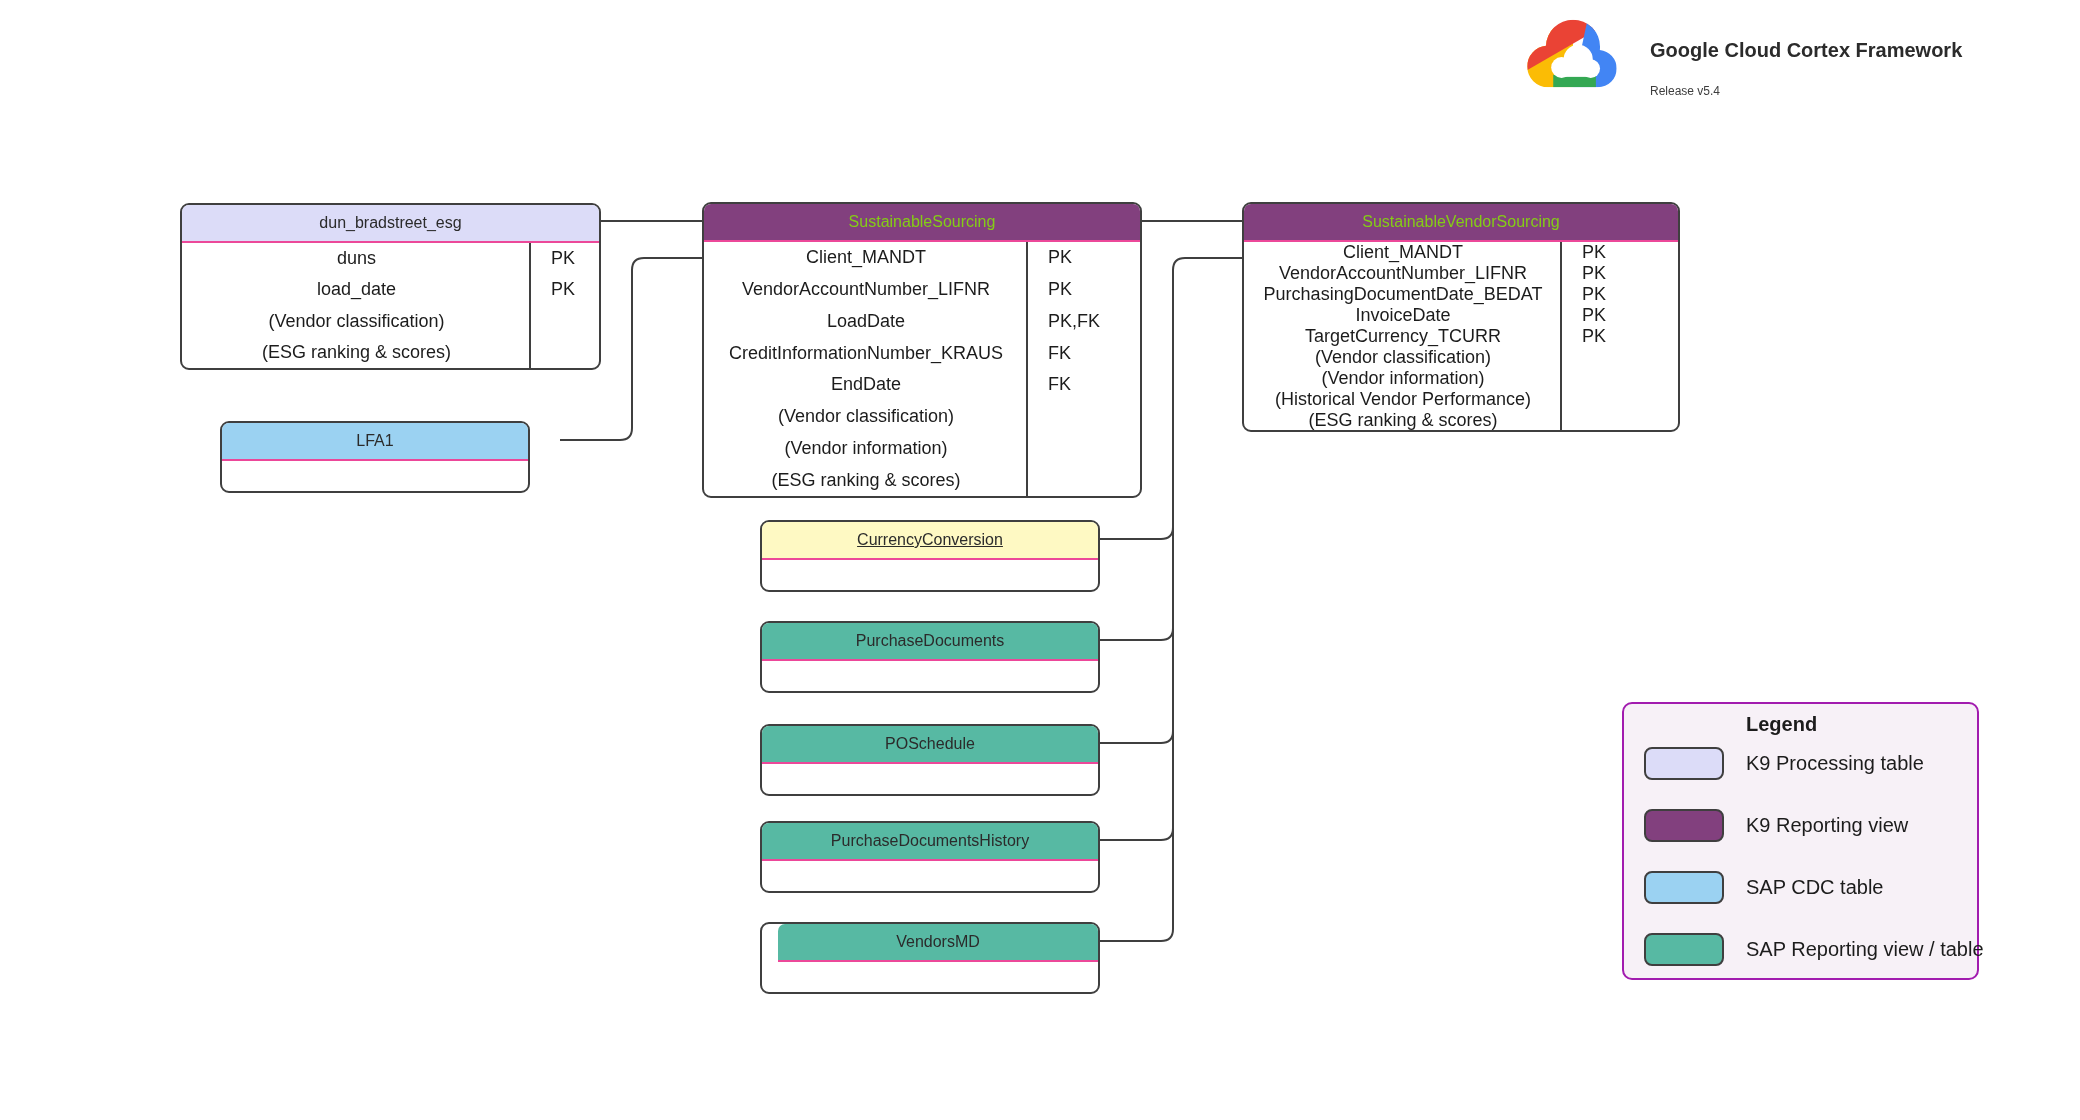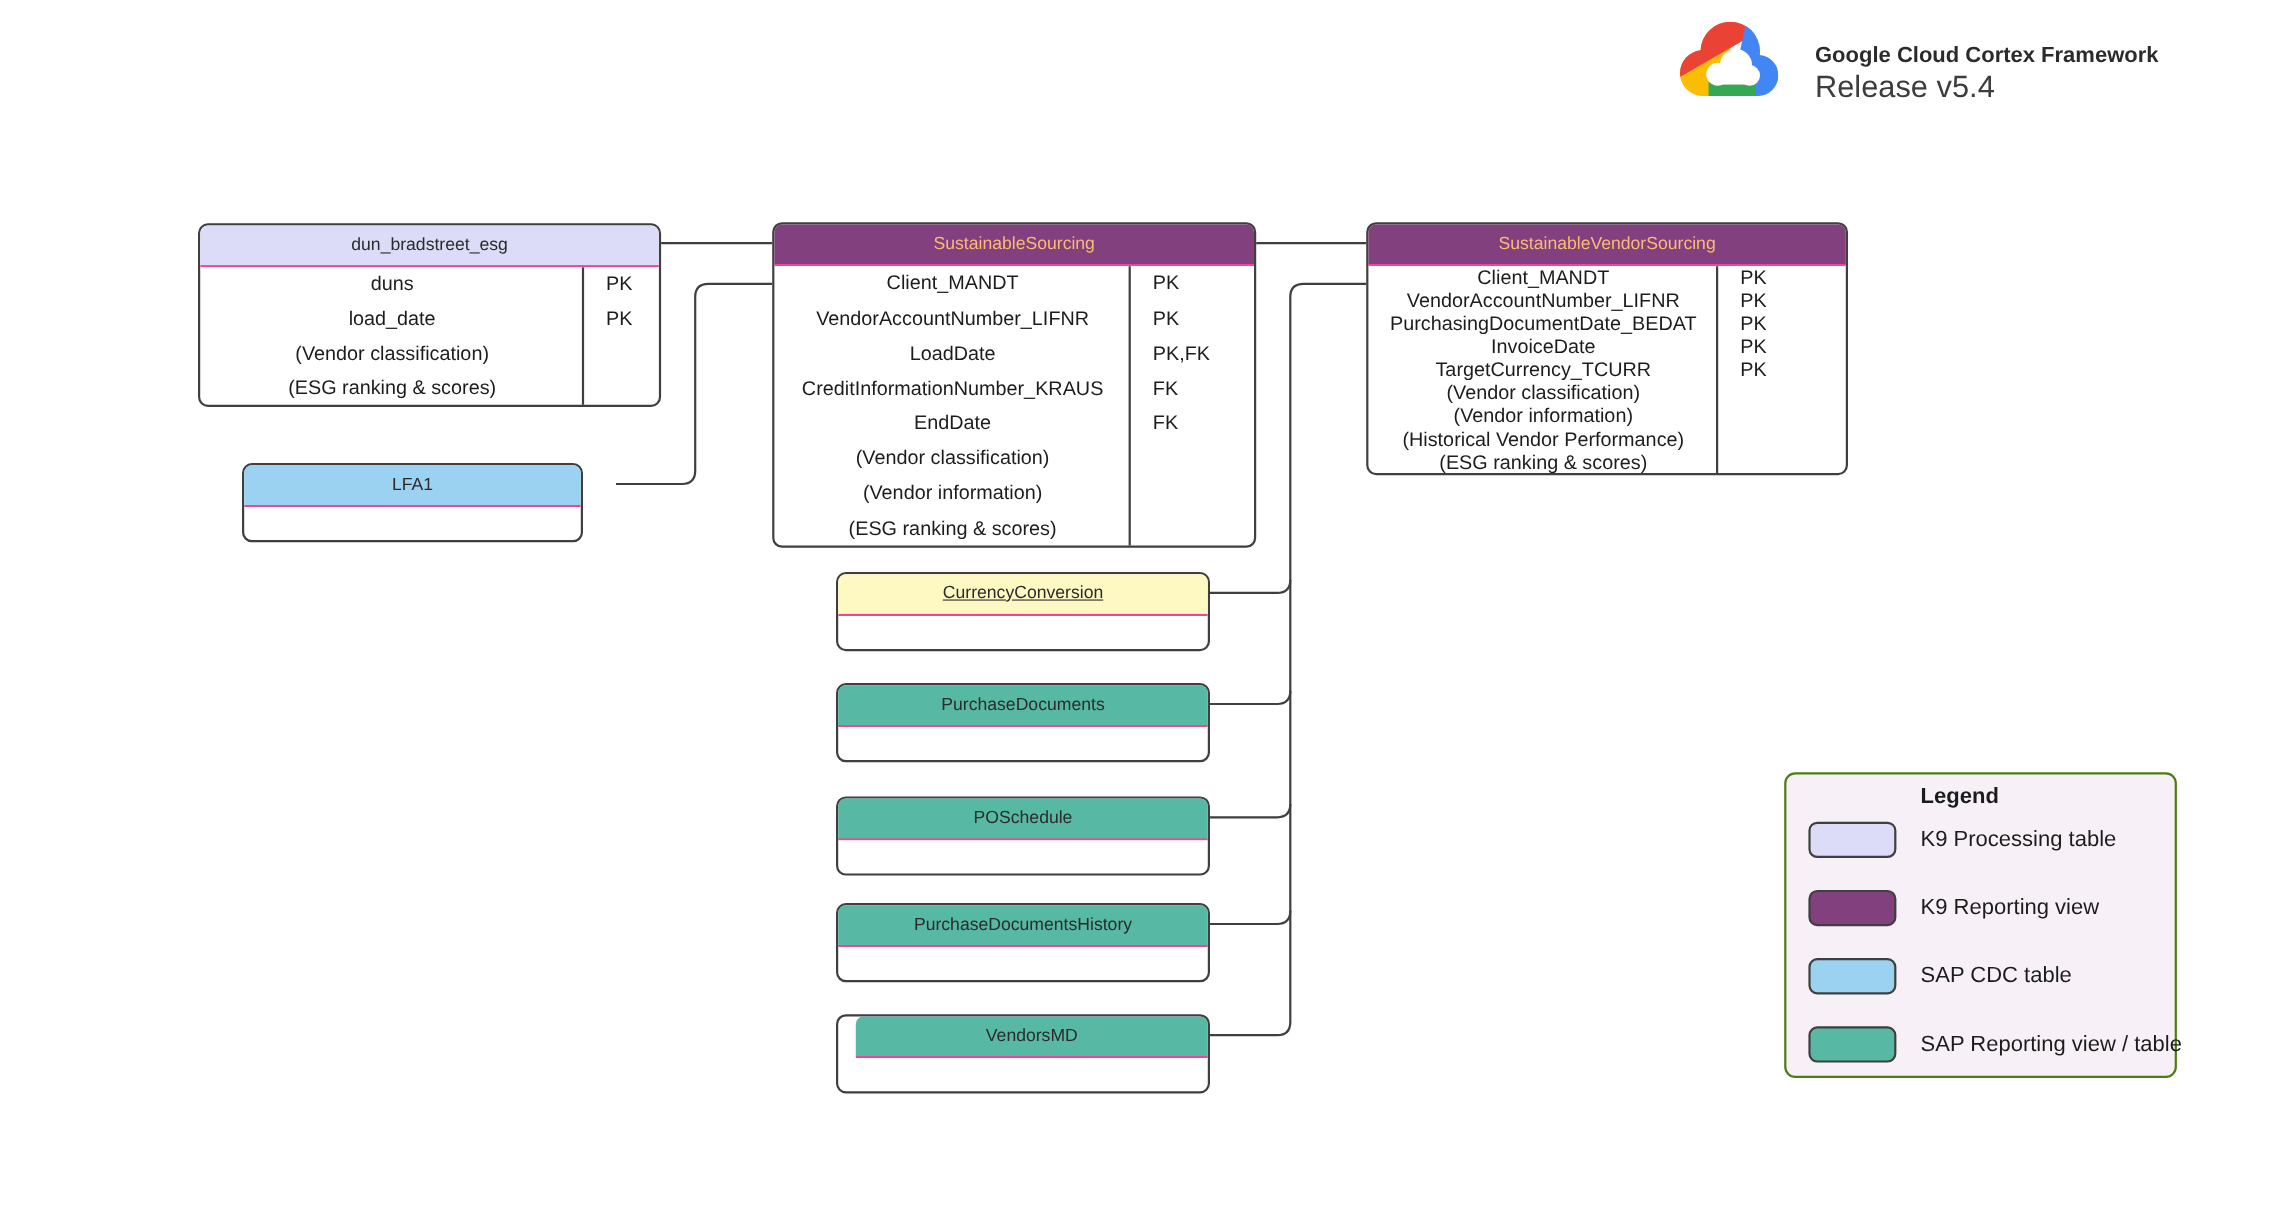--- a/index.html
+++ b/index.html
@@ -10,39 +10,39 @@
   .connectors { position:absolute; left:0; top:0; width:2080px; height:1120px; }
   .connectors path { fill:none; stroke-width:2; }
 
   
   .etable { position:absolute; box-sizing:border-box; background:#ffffff;
             border:2px solid #3f3f3f; border-radius:9px;
             display:flex; flex-direction:column; }
   .etable .thead { flex:0 0 36px; display:flex; align-items:center; justify-content:center;
                    font-size:16px; color:#2b2b2b; border-bottom:2px solid #ec4899;
                    border-radius:7px 7px 0 0; }
-  .etable.type-k9_reporting .thead { color:#fdba74; }
+  .etable.type-k9_reporting .thead { color:#84cc16; }
   .etable .tbody { flex:1 1 auto; position:relative; display:flex; flex-direction:column;
                    border-radius:0 0 7px 7px; }
   .etable .vsep { position:absolute; top:0; bottom:0; right:var(--keyw); width:2px; background:#3f3f3f; }
   .trow { flex:1 1 0; display:flex; align-items:center; font-size:18px; color:#1c1c1c; }
   .trow .fcell { width:calc(100% - var(--keyw)); text-align:center;
                  white-space:nowrap; overflow:hidden; }
   .trow .kcell { width:var(--keyw); box-sizing:border-box; padding-left:20px; text-align:left;
                  white-space:nowrap; }
 
   
   .brand-logo { position:absolute; left:1521px; top:12px; width:104px; height:84px; }
   .brand-text { position:absolute; left:1650px; top:38px; }
   .brand-title { font-size:20px; font-weight:bold; color:#2b2b2b; line-height:24px; }
-  .brand-subtitle { font-size:28px; color:#3d3d3d; line-height:24px; margin-top:5px; }
+  .brand-subtitle { font-size:12px; color:#3d3d3d; line-height:24px; margin-top:17px; }
 
   
   .legend { position:absolute; left:1622px; top:702px; width:357px; height:278px;
-            box-sizing:border-box; border:2px solid #4d7c0f; border-radius:10px; }
+            box-sizing:border-box; border:2px solid #a21caf; border-radius:10px; }
   .legend-title { margin:9px 0 0 122px; font-size:20px; font-weight:bold; color:#1c1c1c; }
   .legend-item { display:flex; align-items:center; margin:29px 0 0 20px; }
   .legend-item.first { margin-top:11px; }
   .legend-swatch { width:80px; height:33px; box-sizing:border-box;
                    border:2px solid #3f3f3f; border-radius:8px; flex:0 0 80px; }
   .legend-label { font-size:20px; color:#1c1c1c; margin-left:22px; white-space:nowrap; }
 </style>
 </head>
 <body>
 

